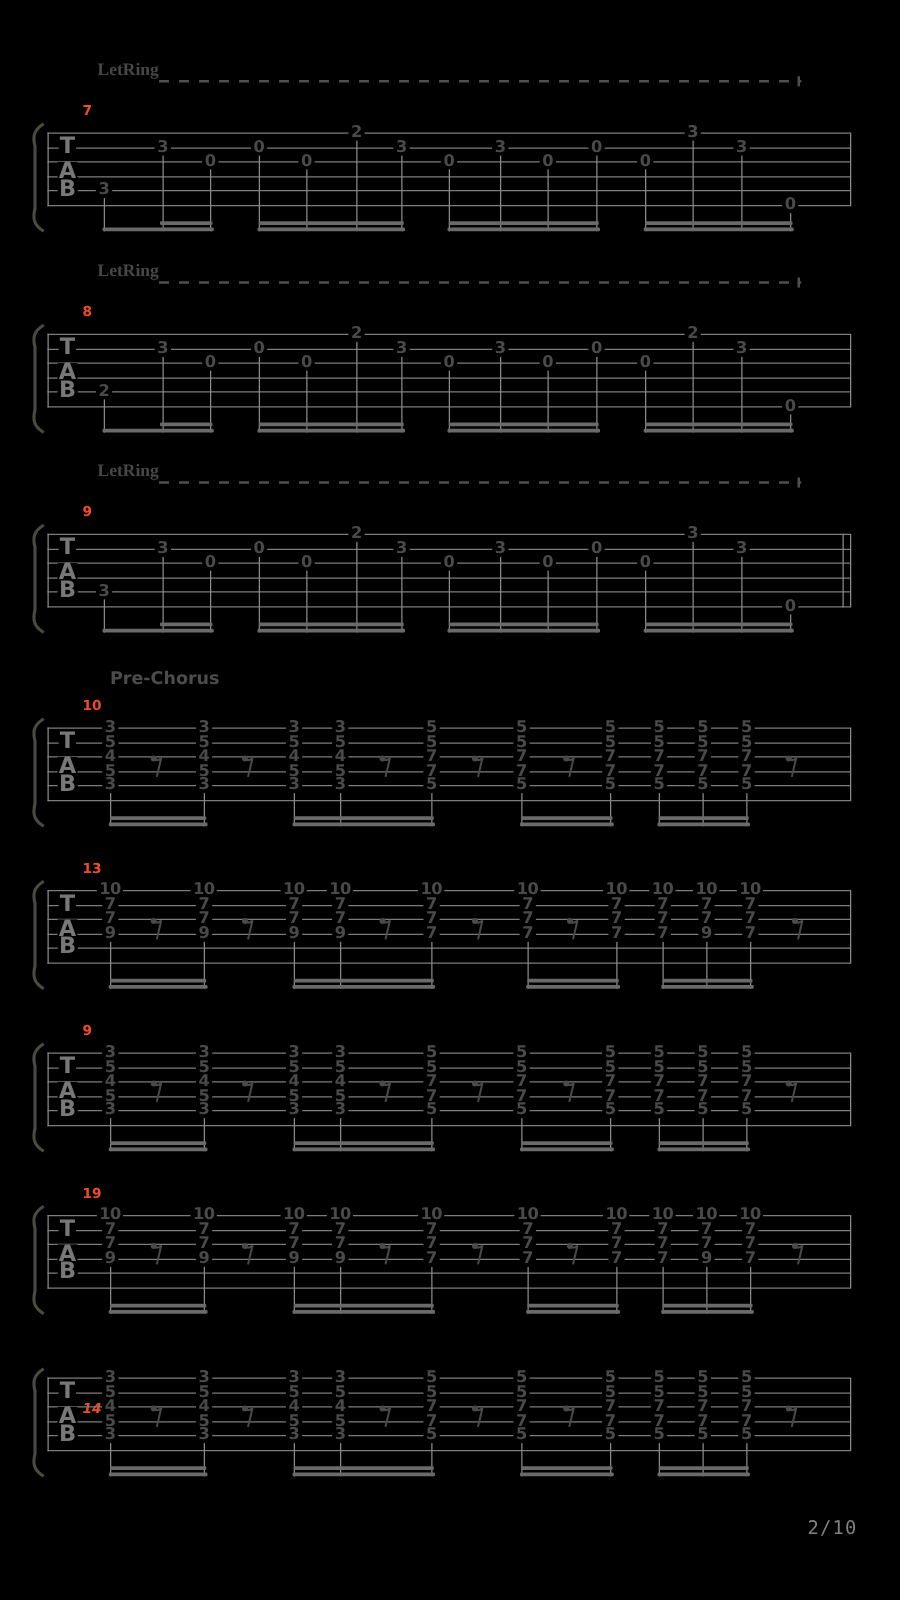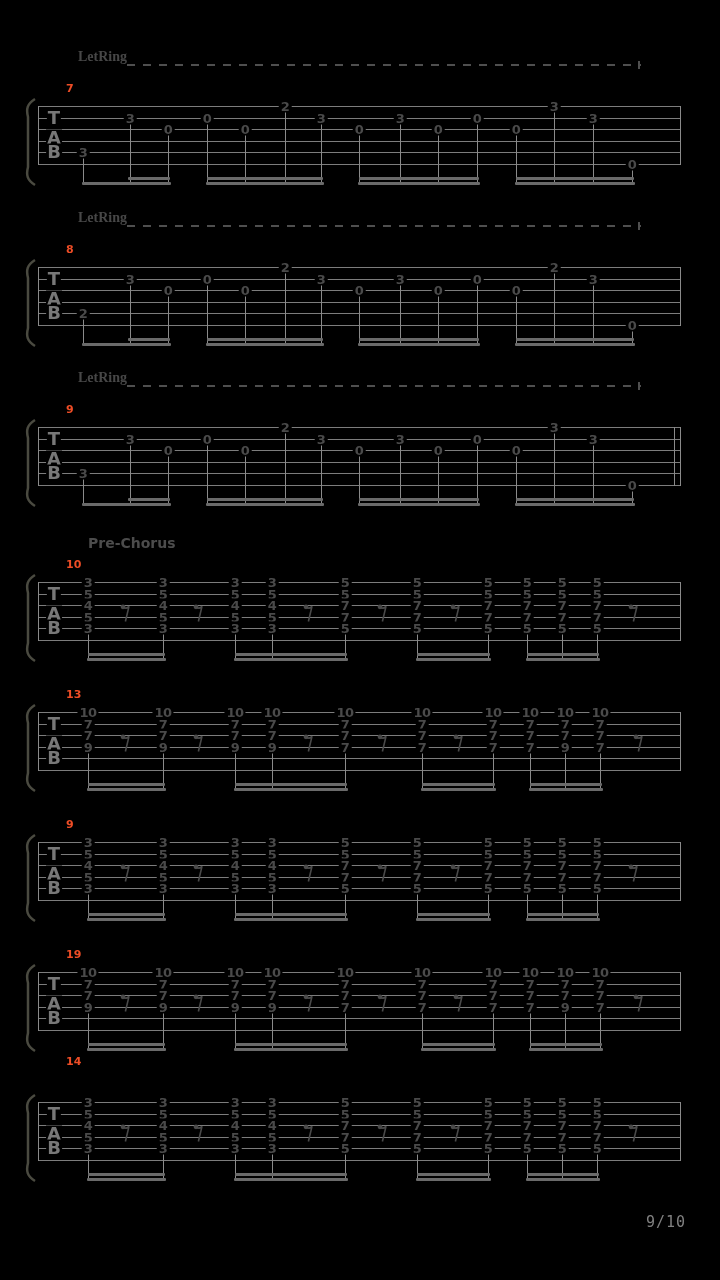--- a/index.html
+++ b/index.html
@@ -616,21 +616,21 @@
         <div class="rest" style="left: 453px; top: 992px;"><svg width="11" height="21" viewBox="0 0 11 21">
             <circle cx="3" cy="4.8" r="2.4" fill="#4a4a4a"></circle>
             <path d="M3,4.8 Q6.2,7.6 9,4.4 L5.4,19.5" stroke="#4a4a4a" stroke-width="1.6" fill="none"></path>
           </svg></div>
         <div class="rest" style="left: 633px; top: 992px;"><svg width="11" height="21" viewBox="0 0 11 21">
             <circle cx="3" cy="4.8" r="2.4" fill="#4a4a4a"></circle>
             <path d="M3,4.8 Q6.2,7.6 9,4.4 L5.4,19.5" stroke="#4a4a4a" stroke-width="1.6" fill="none"></path>
           </svg></div>
       </div>
       <div>
-        <div class="mnum" style="left: 66px; top: 1056px; color: rgb(238, 77, 38);">14</div>
+        <div class="mnum" style="left: 66px; top: 1121px; color: rgb(238, 77, 38); font-style: italic;">14</div>
         <div class="bracket" style="left: 22px; top: 1093px;"><svg width="16" height="90" viewBox="0 0 16 90">
             <path d="M13,2 C5,7 4,12 6,20 L6,70 C4,78 5,83 13,88" stroke="#4a4a40" stroke-width="2.5" fill="none"></path>
           </svg></div>
         <div class="staffline" style="left: 38px; top: 1102px; width: 642px; background: rgb(125, 125, 125);"></div>
         <div class="staffline" style="left: 38px; top: 1113.6px; width: 642px; background: rgb(125, 125, 125);"></div>
         <div class="staffline" style="left: 38px; top: 1125.2px; width: 642px; background: rgb(125, 125, 125);"></div>
         <div class="staffline" style="left: 38px; top: 1136.8px; width: 642px; background: rgb(125, 125, 125);"></div>
         <div class="staffline" style="left: 38px; top: 1148.4px; width: 642px; background: rgb(125, 125, 125);"></div>
         <div class="staffline" style="left: 38px; top: 1160px; width: 642px; background: rgb(125, 125, 125);"></div>
         <div class="barline" style="left: 38px; top: 1102px; height: 59px; background: rgb(138, 138, 138);"></div>
@@ -725,14 +725,14 @@
         <div class="rest" style="left: 450px; top: 1122px;"><svg width="11" height="21" viewBox="0 0 11 21">
             <circle cx="3" cy="4.8" r="2.4" fill="#4a4a4a"></circle>
             <path d="M3,4.8 Q6.2,7.6 9,4.4 L5.4,19.5" stroke="#4a4a4a" stroke-width="1.6" fill="none"></path>
           </svg></div>
         <div class="rest" style="left: 628px; top: 1122px;"><svg width="11" height="21" viewBox="0 0 11 21">
             <circle cx="3" cy="4.8" r="2.4" fill="#4a4a4a"></circle>
             <path d="M3,4.8 Q6.2,7.6 9,4.4 L5.4,19.5" stroke="#4a4a4a" stroke-width="1.6" fill="none"></path>
           </svg></div>
       </div>
     </div>
-  <div class="pageind" style="left: 646px; top: 1214px; color: rgb(128, 128, 128);">9/10</div>
+  <div class="pageind" style="left: 646px; top: 1214px; color: rgb(128, 128, 128);">2/10</div>
 </div>
 
 </body></html>

